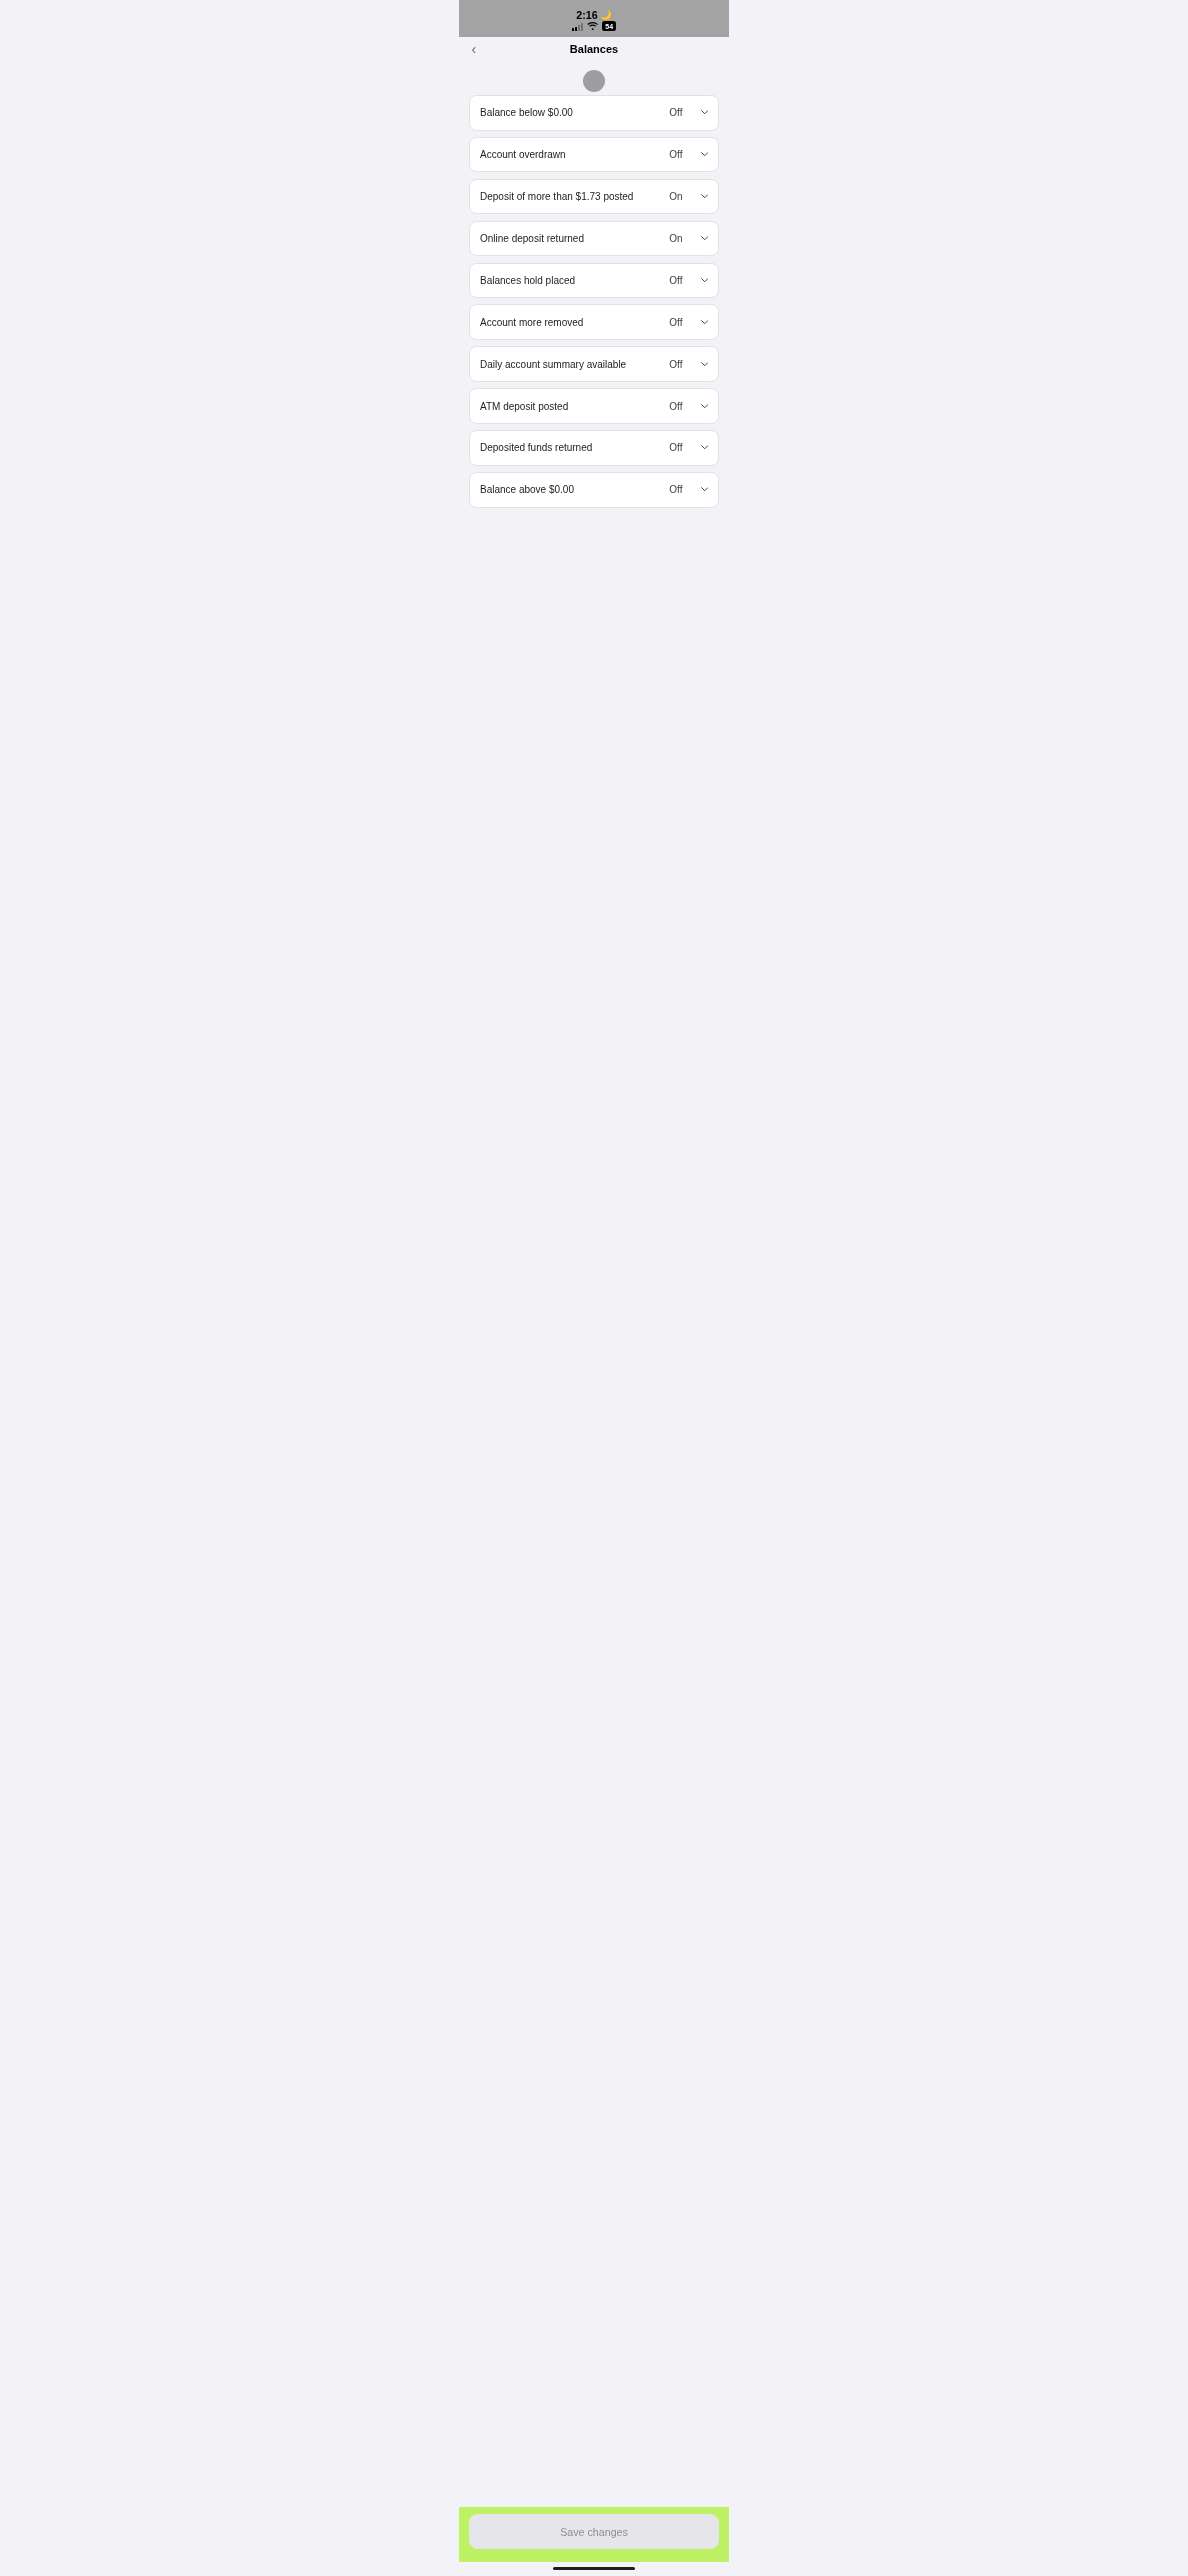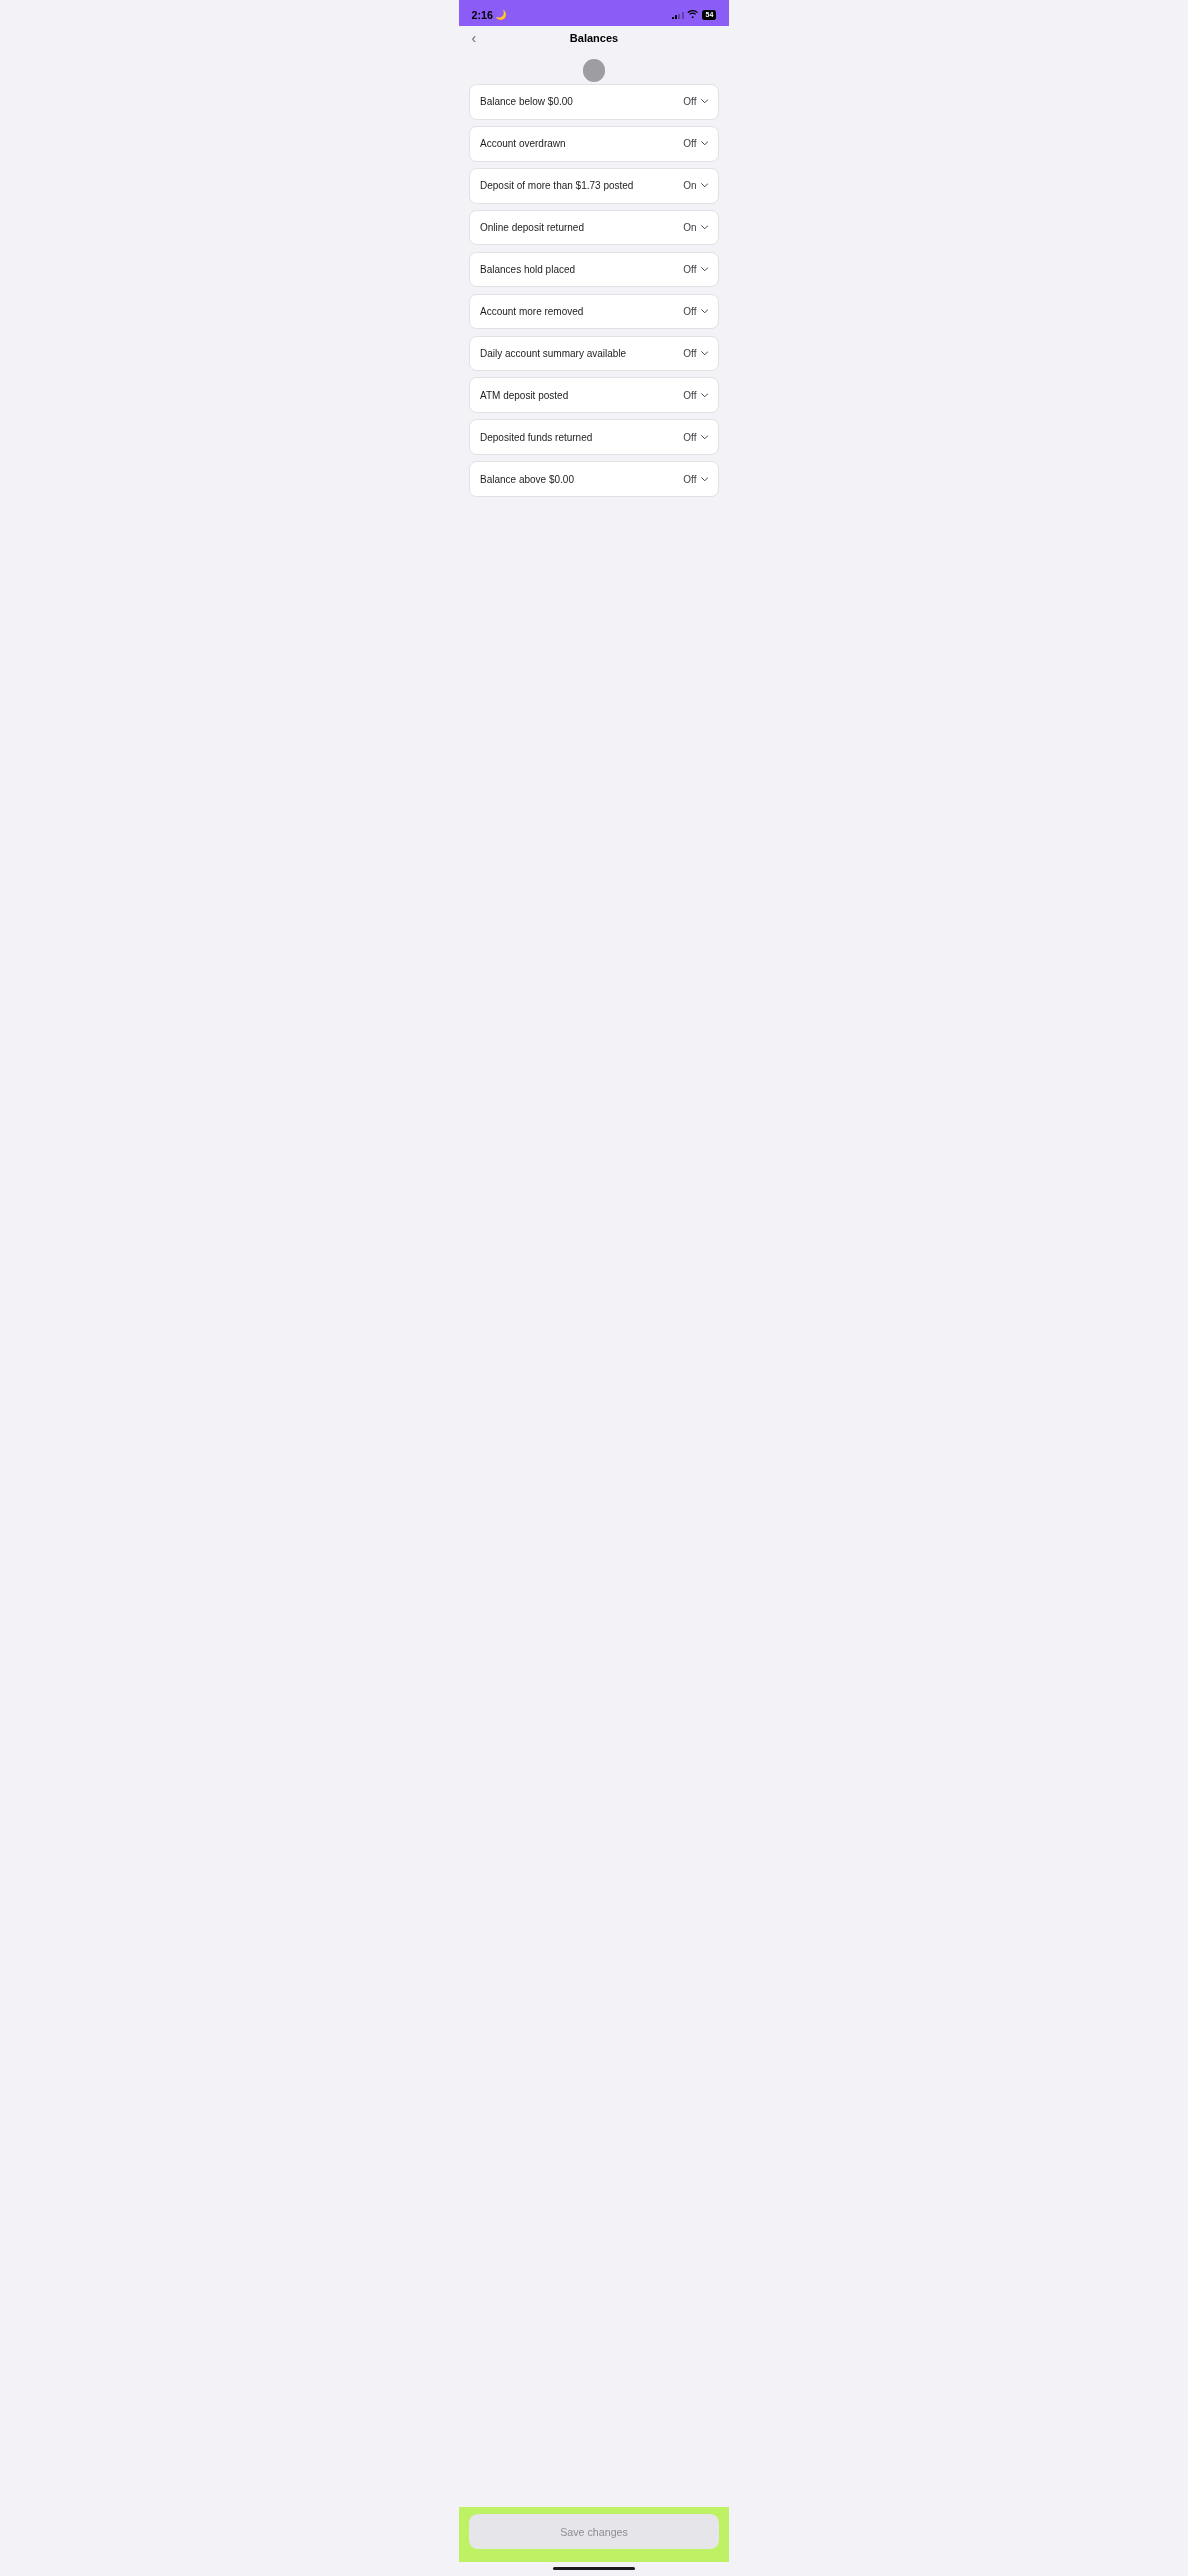--- a/index.html
+++ b/index.html
@@ -18,21 +18,22 @@
       display: flex;
       flex-direction: column;
     }
 
     
     .status-bar {
       display: flex;
       justify-content: space-between;
       align-items: center;
       padding: 8.8px 12.6px 5px 12.6px;
-      background: #8b5cf6;
+      background: #a3a3a3;
+      flex-direction: column;
     }
 
     .status-time {
       font-size: 10.7px;
       font-weight: 600;
       color: #000;
       display: flex;
       align-items: center;
       gap: 2.5px;
     }
@@ -143,21 +144,21 @@
 
     .settings-item-label {
       font-size: 10px;
       color: #1c1c1e;
       font-weight: 400;
     }
 
     .settings-item-value {
       display: flex;
       align-items: center;
-      gap: 4px;
+      gap: 18px;
       font-size: 10px;
       color: #3c3c43;
     }
 
     .chevron-down {
       font-size: 7.5px;
       color: #3c3c43;
     }
 
     

